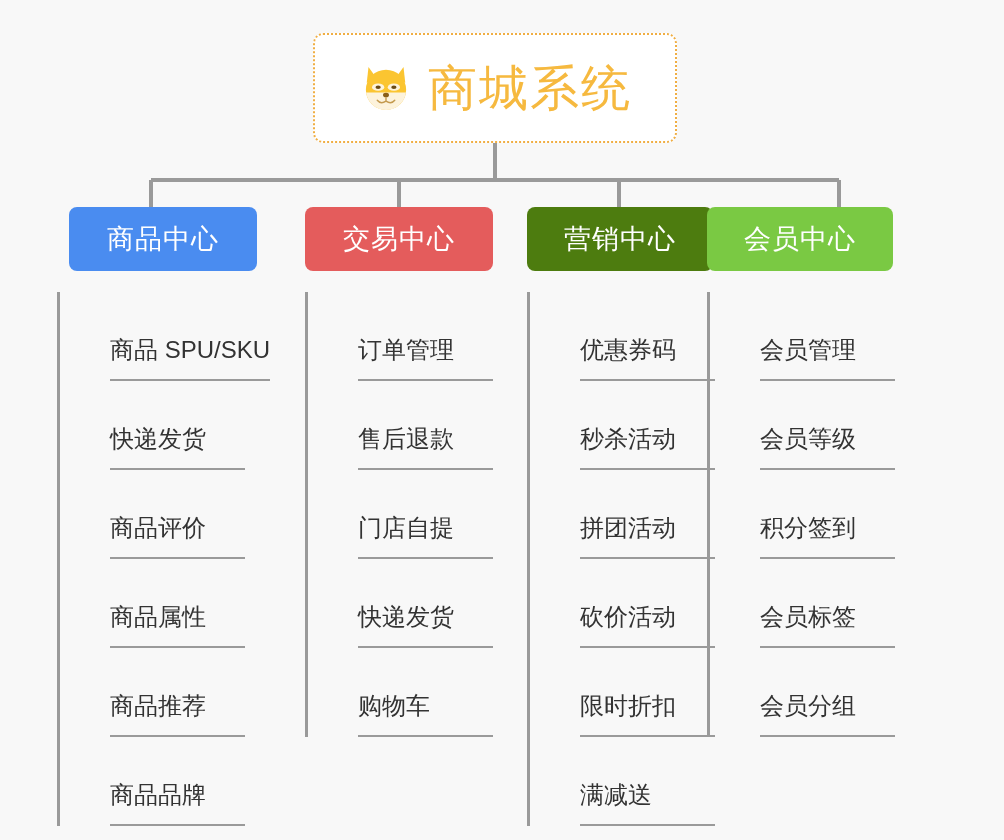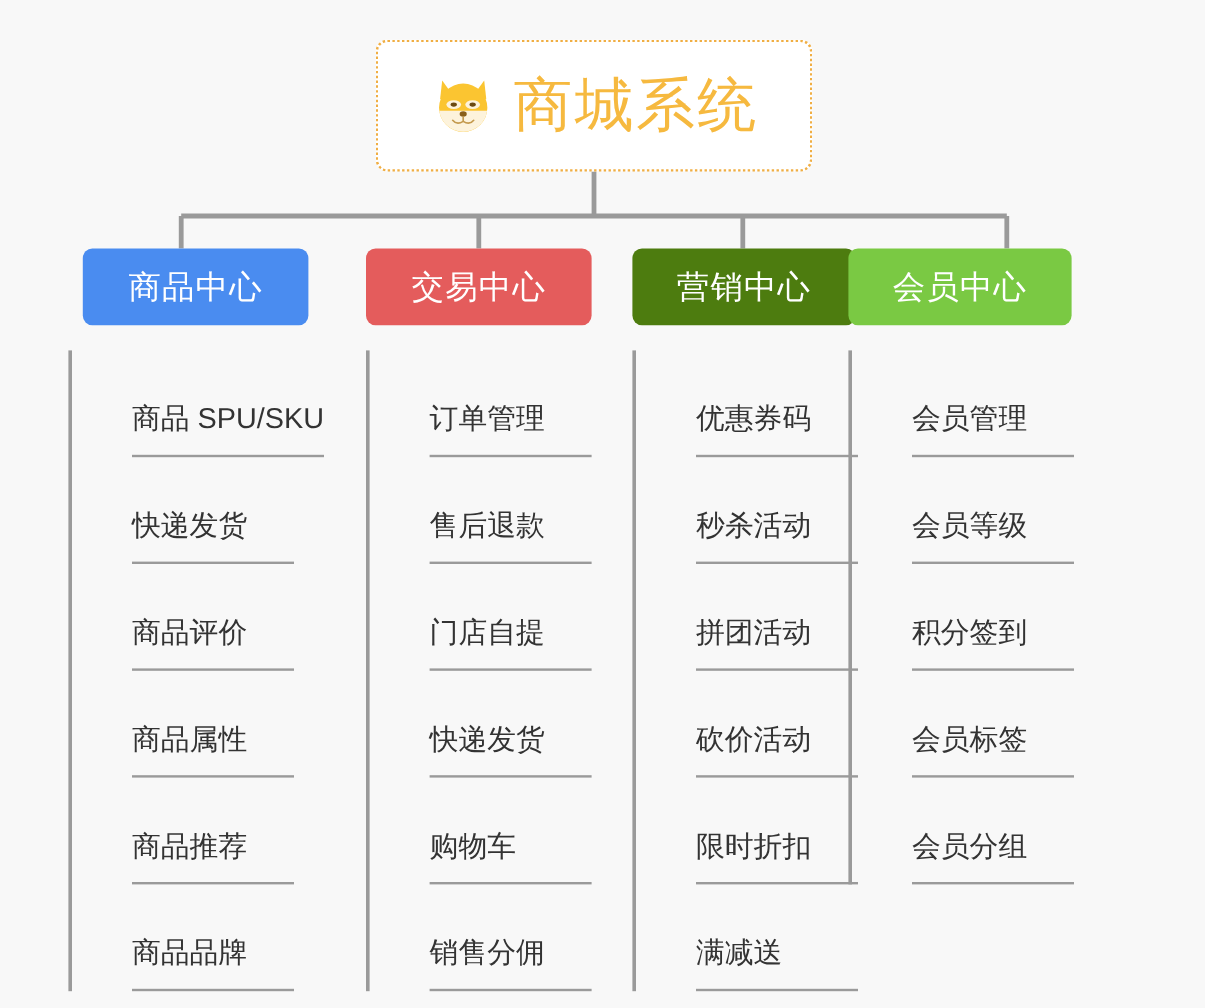--- a/index.html
+++ b/index.html
@@ -189,23 +189,20 @@
       </li>
       <li class="leaf-item">
         <span class="leaf-label">门店自提</span>
       </li>
       <li class="leaf-item">
         <span class="leaf-label">快递发货</span>
       </li>
       <li class="leaf-item">
         <span class="leaf-label">购物车</span>
       </li>
-      <li class="leaf-item">
-        <span class="leaf-label">销售分佣</span>
-      </li>
     </ul>
   </div>
 
   <div class="branch branch-2">
     <div class="branch-header" style="background:#4d7c0f">
       <span>营销中心</span>
     </div>
     <ul class="leaf-list">
       <li class="leaf-item">
         <span class="leaf-label">优惠券码</span>

